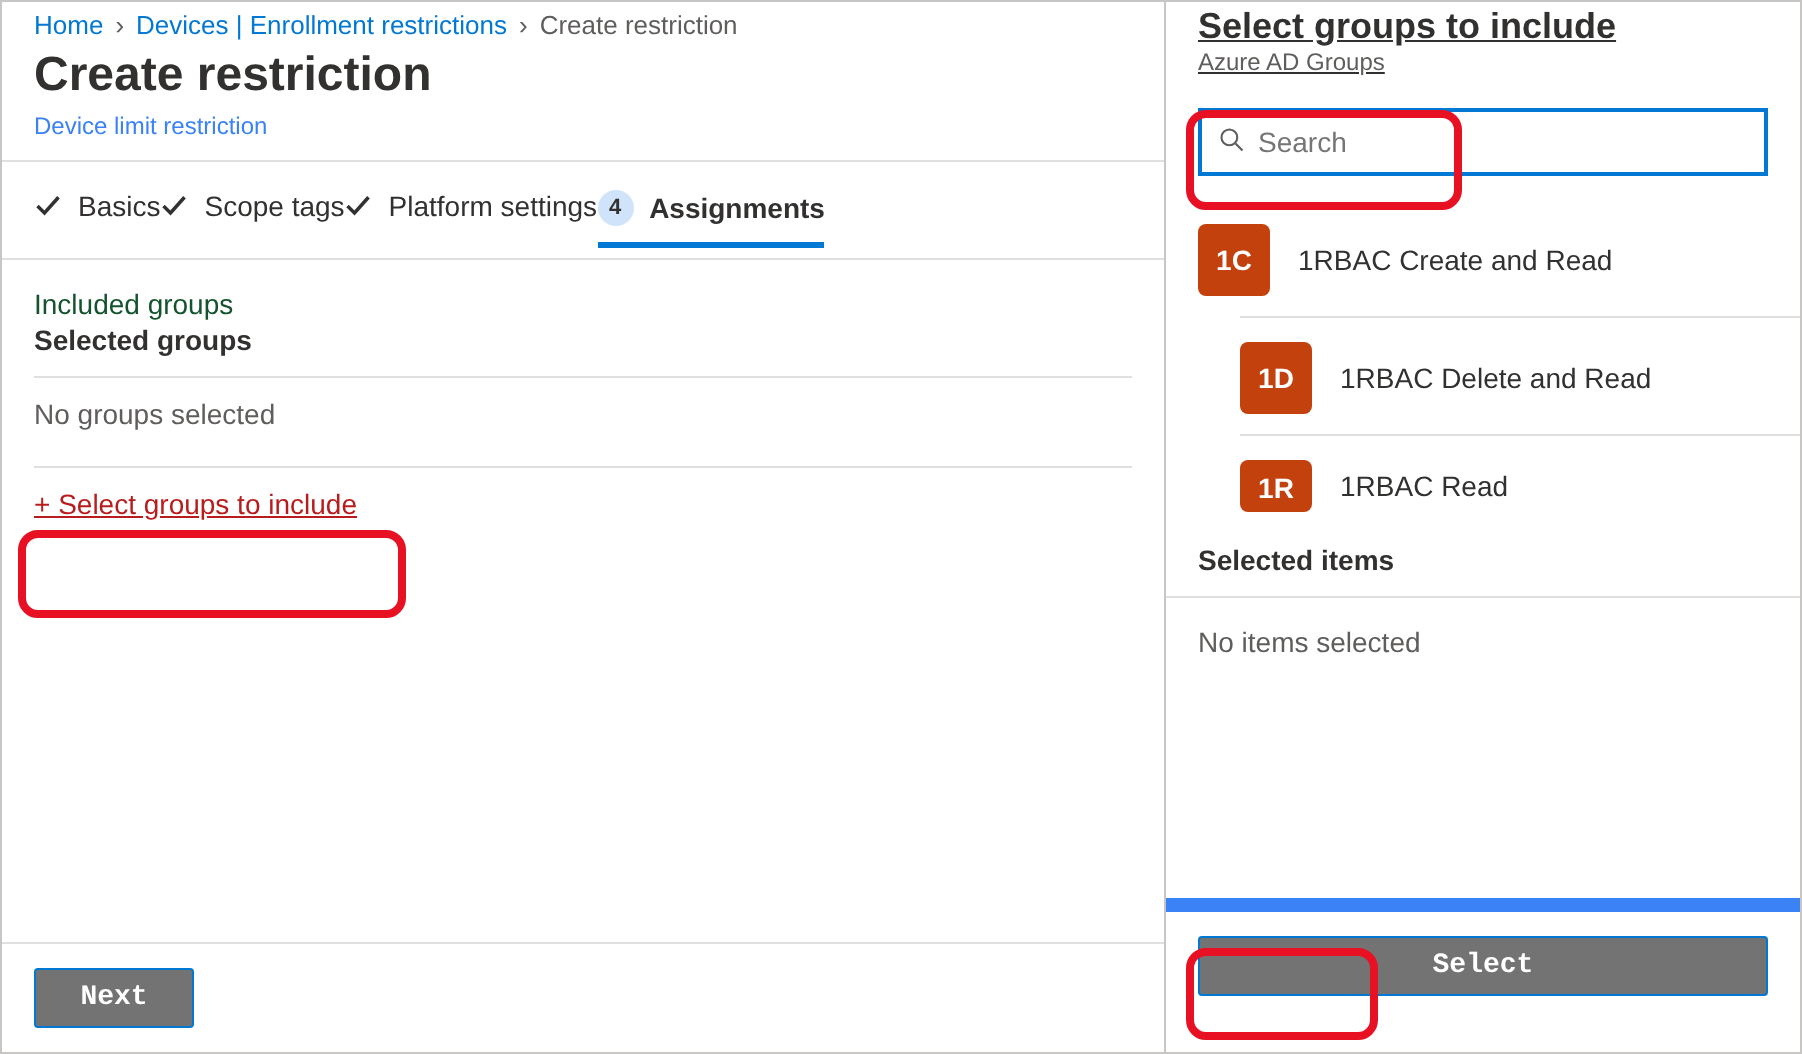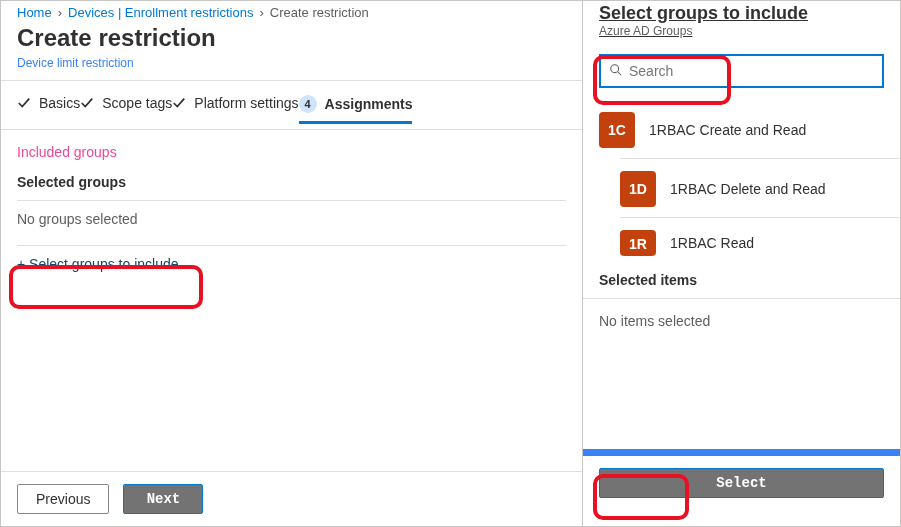--- a/index.html
+++ b/index.html
@@ -86,29 +86,30 @@
     border-radius: 50%;
     background: #cfe4fa;
     color: #323130;
     font-size: 11px;
     font-weight: 600;
   }
   .content-area {
     flex: 1;
     padding: 14px 16px;
   }
-  .included-label { color: #ec4899; margin-bottom: 14px; }
+  .included-label { color: #14532d; margin-bottom: 2px; }
   .selected-groups-label { font-weight: 600; margin-bottom: 10px; }
   .no-groups { color: #605e5c; padding: 4px 0 14px 0; }
   .hr { border-top: 1px solid #e1dfdd; margin: 4px 0 6px 0; }
   .add-link {
     display: inline-block;
-    color: #0c4a6e;
+    color: #b91c1c;
     cursor: pointer;
     padding: 4px 0;
+    text-decoration: underline;
   }
   .highlight-box {
     position: absolute;
     border: 4px solid #e81123;
     border-radius: 10px;
     pointer-events: none;
   }
   
   .footer {
     border-top: 1px solid #e1dfdd;
@@ -256,21 +257,20 @@
     <div class="content-area">
       <div class="included-label">Included groups</div>
       <div class="selected-groups-label">Selected groups</div>
       <div class="hr"></div>
       <div class="no-groups">No groups selected</div>
       <div class="hr"></div>
       <span class="add-link">+ Select groups to include</span>
     </div>
 
     <div class="footer">
-      <div class="btn secondary">Previous</div>
       <div class="btn primary">Next</div>
     </div>
 
     <div class="highlight-box" style="left:8px; top:264px; width:186px; height:36px;"></div>
   </div>
 
   <div class="panel">
     <div class="panel-header">
       <div class="panel-title">Select groups to include</div>
       <div class="panel-sub">Azure AD Groups</div>

